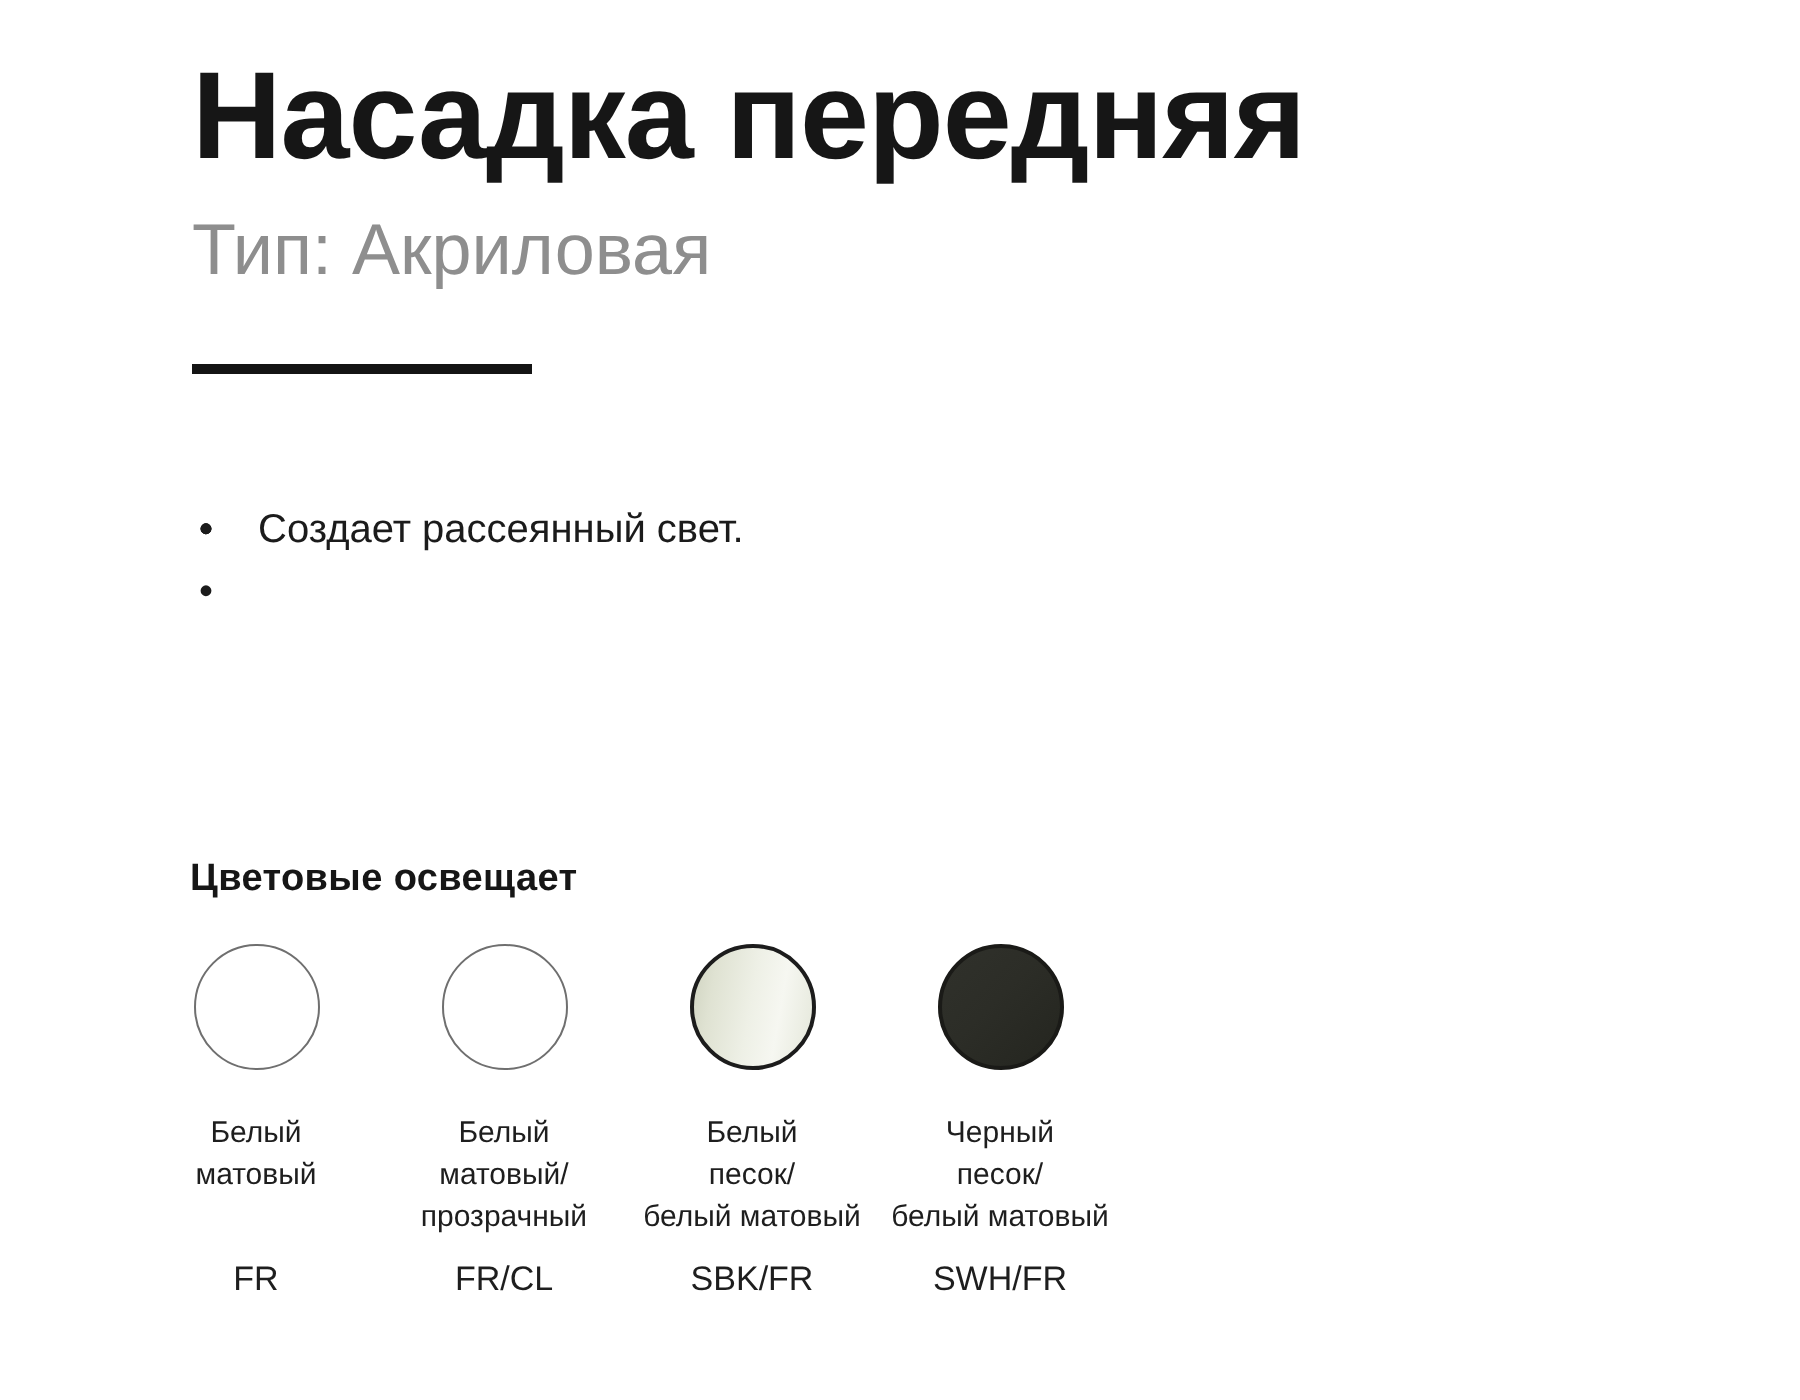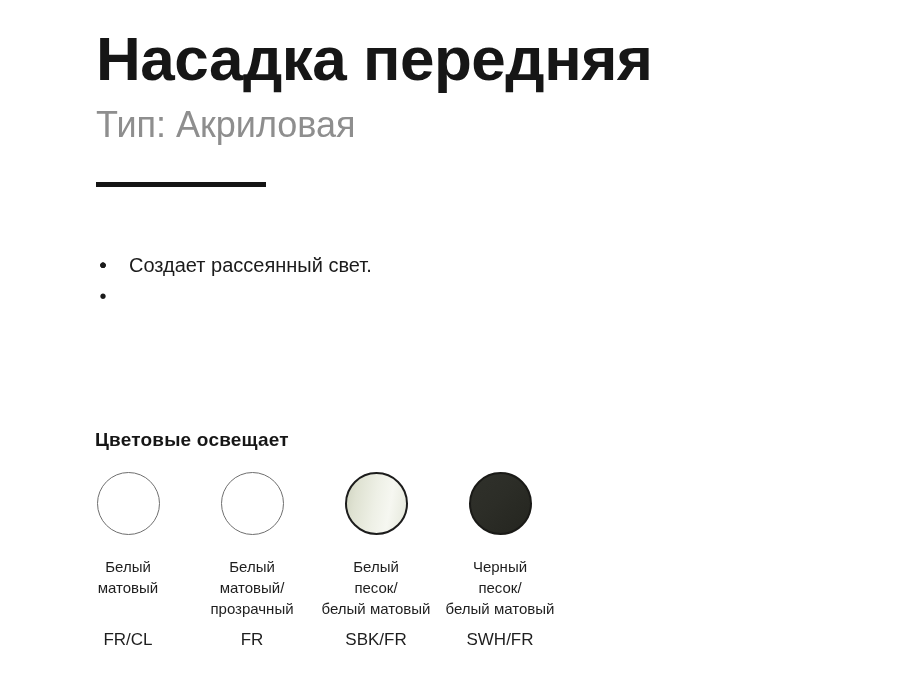--- a/index.html
+++ b/index.html
@@ -229,19 +229,19 @@
       <div class="swatch-label">
         <span class="lbl-line">Черный</span>
         <span class="lbl-line">песок/</span>
         <span class="lbl-line">белый матовый</span>
       </div>
     </div>
 
   </div>
 
   <div class="code-row">
+    <div class="code-col">FR</div>
     <div class="code-col">FR/CL</div>
-    <div class="code-col">FR</div>
     <div class="code-col">SBK/FR</div>
     <div class="code-col">SWH/FR</div>
   </div>
 
 </div>
 
 </body></html>

